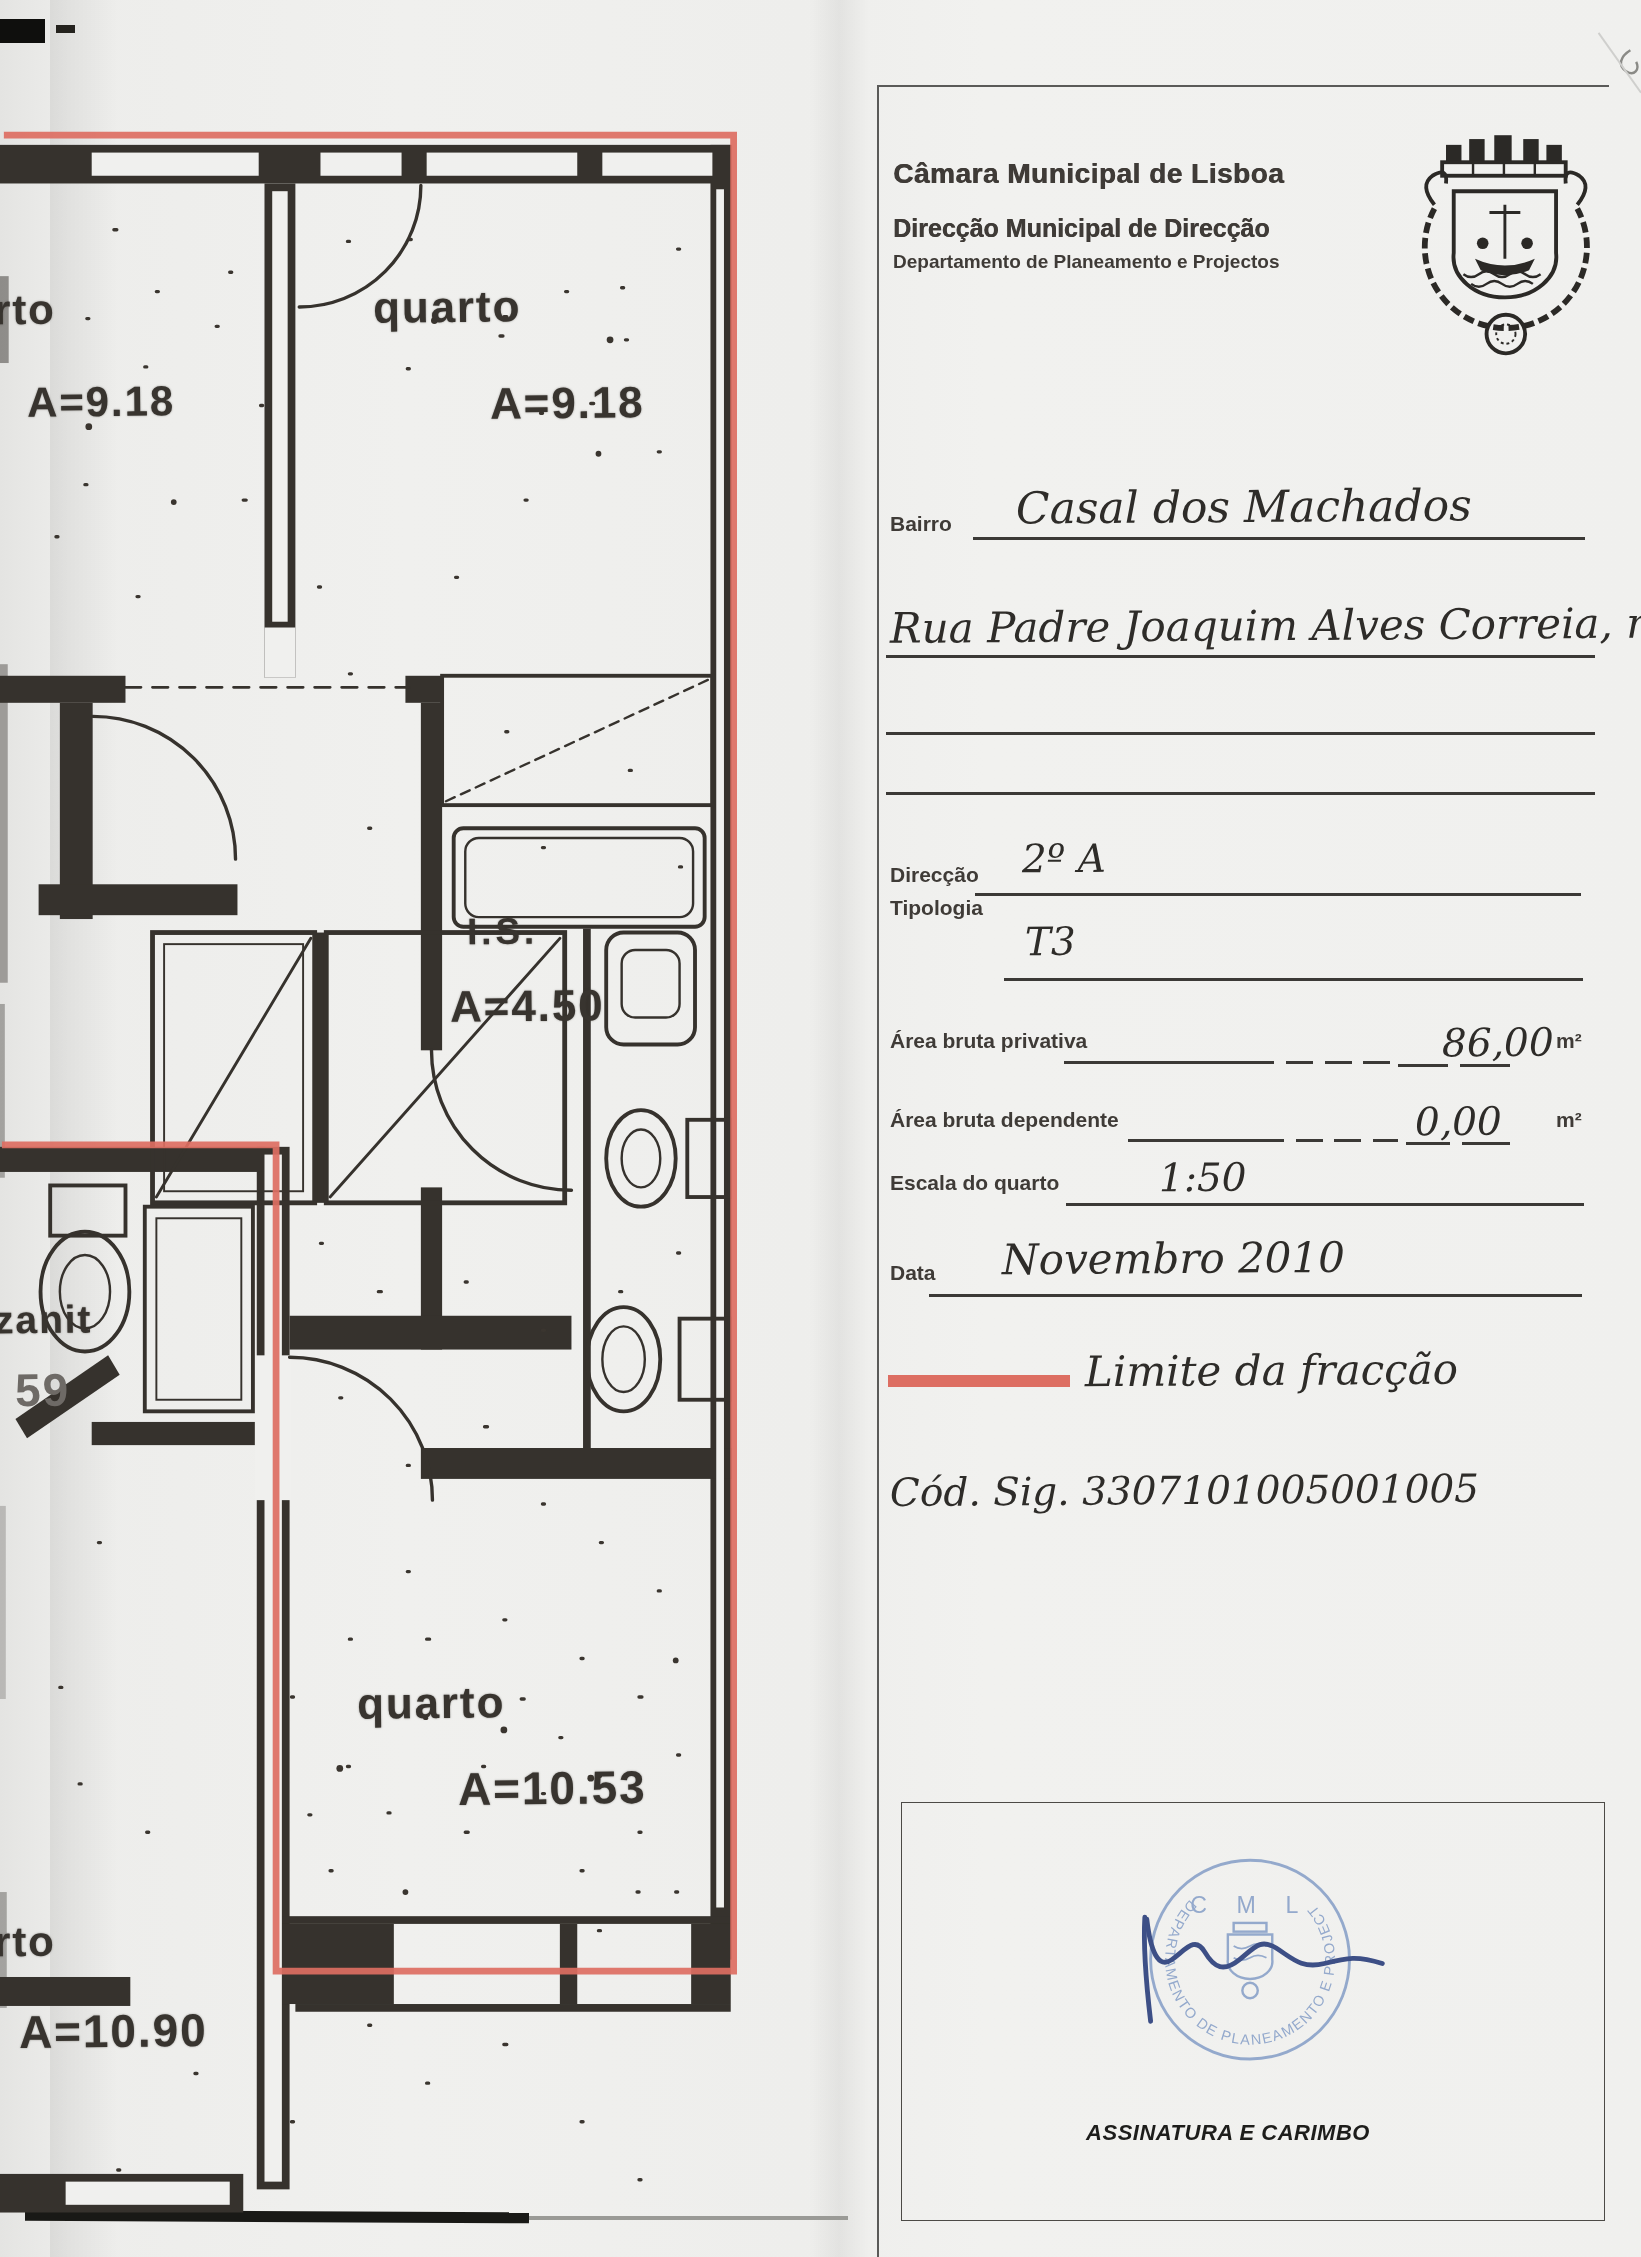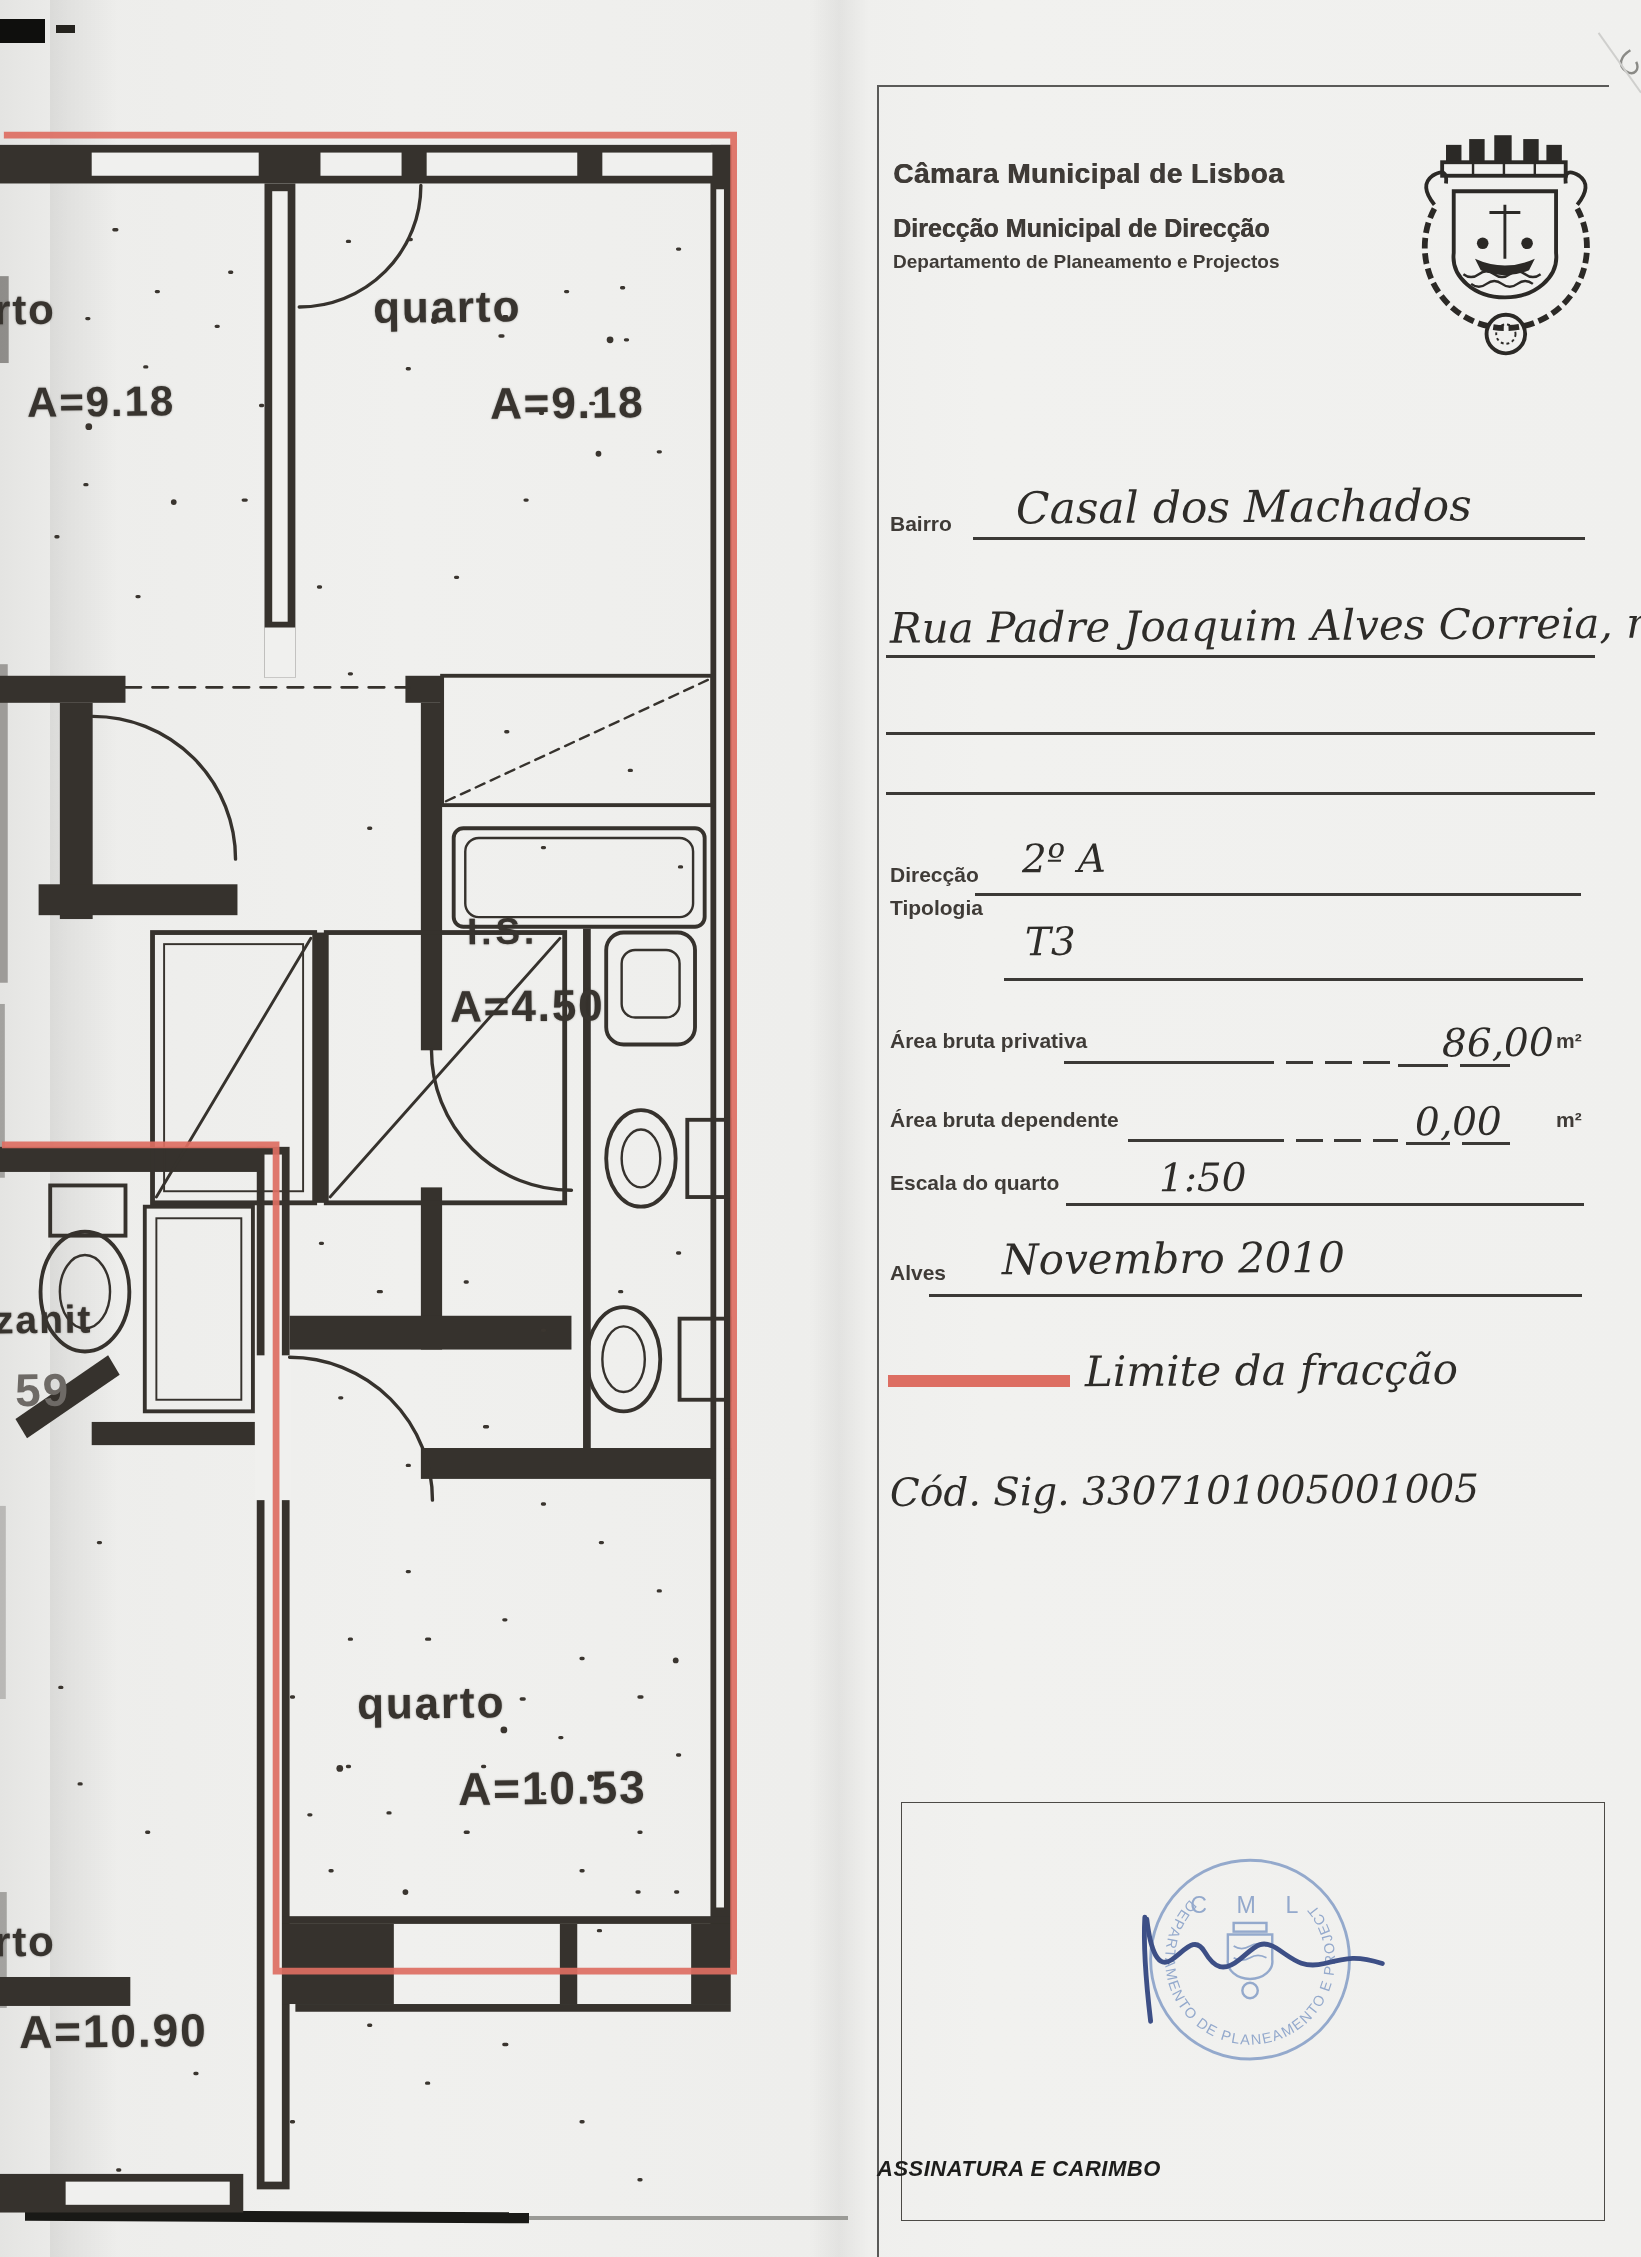--- a/index.html
+++ b/index.html
@@ -252,27 +252,27 @@
   <div class="dashseg" style="left:1334px;top:1139px;width:27px;"></div>
   <div class="dashseg" style="left:1373px;top:1139px;width:25px;"></div>
   <div class="hw" style="left:1415px;top:1099px;font-size:39px;">0,00</div>
   <div class="dashseg" style="left:1406px;top:1142px;width:44px;"></div>
   <div class="dashseg" style="left:1462px;top:1142px;width:48px;"></div>
   <div class="lbl" style="left:1556px;top:1108px;font-size:21px;">m²</div>
 
   <div class="lbl" style="left:890px;top:1171px;font-size:21px;">Escala do quarto</div>
   <div class="hw" style="left:1159px;top:1155px;font-size:39px;">1:50</div>
   <div class="rule" style="left:1066px;top:1203px;width:518px;"></div>
-  <div class="lbl" style="left:890px;top:1261px;font-size:21px;">Alves</div>
+  <div class="lbl" style="left:890px;top:1261px;font-size:21px;">Data</div>
   <div class="hw" style="left:1002px;top:1234px;font-size:42px;">Novembro 2010</div>
   <div class="rule" style="left:929px;top:1294px;width:653px;"></div>
 
   <div class="abs" style="left:888px;top:1375px;width:182px;height:11.6px;background:#dd6e62;"></div>
   <div class="hw" style="left:1085px;top:1346px;font-size:42px;">Limite da fracção</div>
 
   <div class="hw" style="left:890px;top:1468px;font-size:39px;">Cód. Sig. 3307101005001005</div>
 
   <div class="abs" style="left:901px;top:1802px;width:702px;height:417px;border:1.9px solid #4c4a46;">
-    <div class="lbl" style="left:0;right:0;top:317px;position:absolute;font-size:22px;font-style:italic;letter-spacing:0.5px;color:#1d1d1b;transform:translateX(-25px);margin-top:36px;">ASSINATURA E CARIMBO</div>
+    <div class="lbl" style="left:0;right:0;top:317px;position:absolute;text-align:center;font-size:22px;font-style:italic;letter-spacing:0.5px;color:#1d1d1b;transform:translateX(-25px);">ASSINATURA E CARIMBO</div>
   </div>
 
 </div>
 
 
 </body></html>

